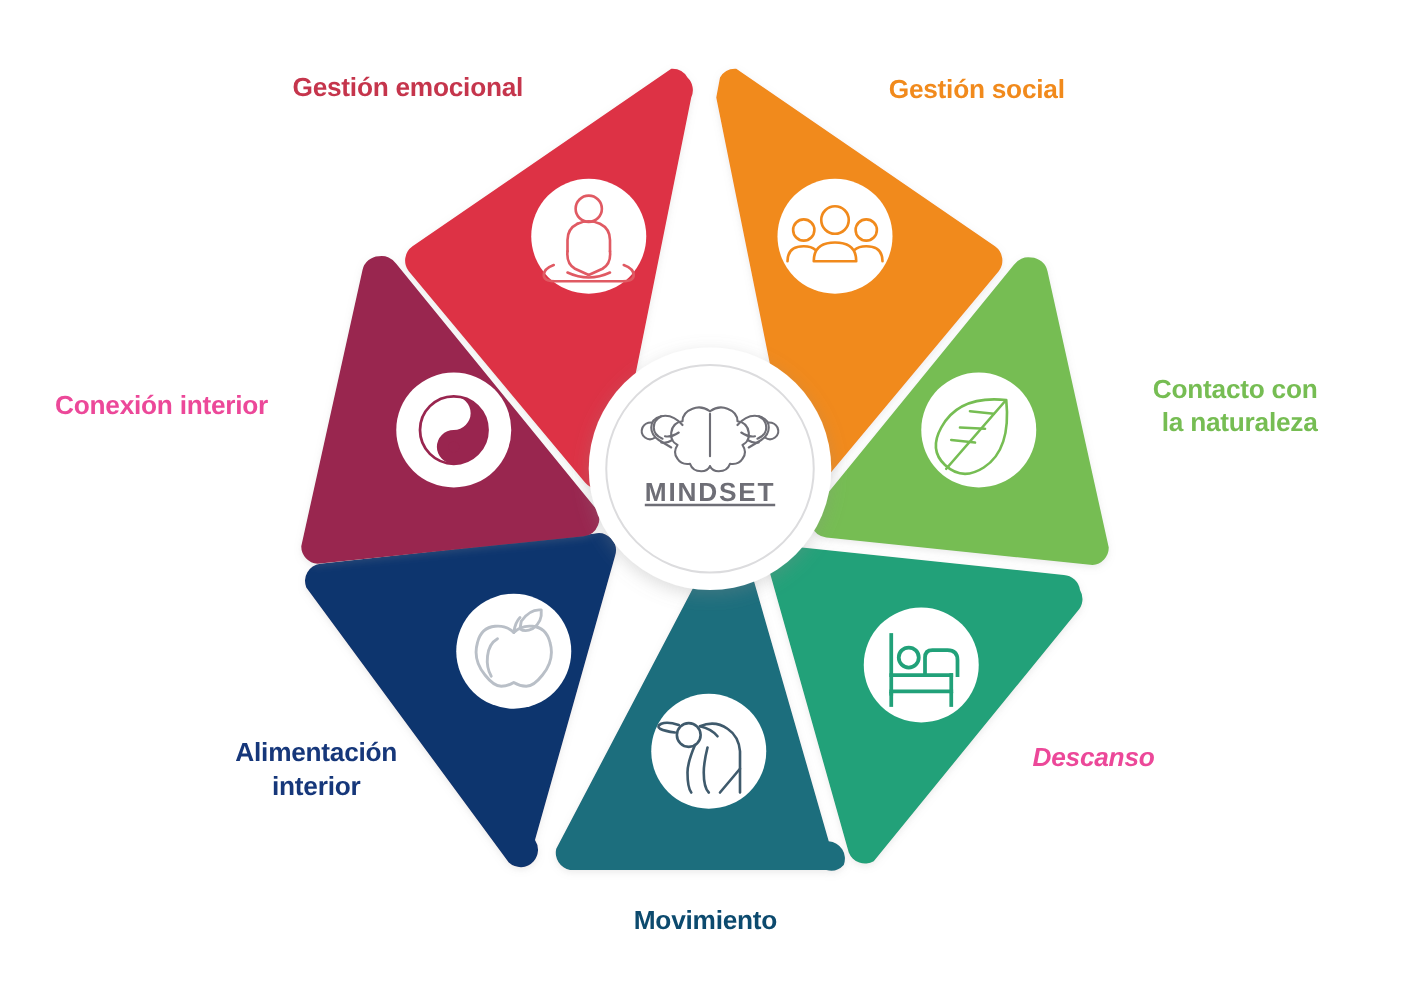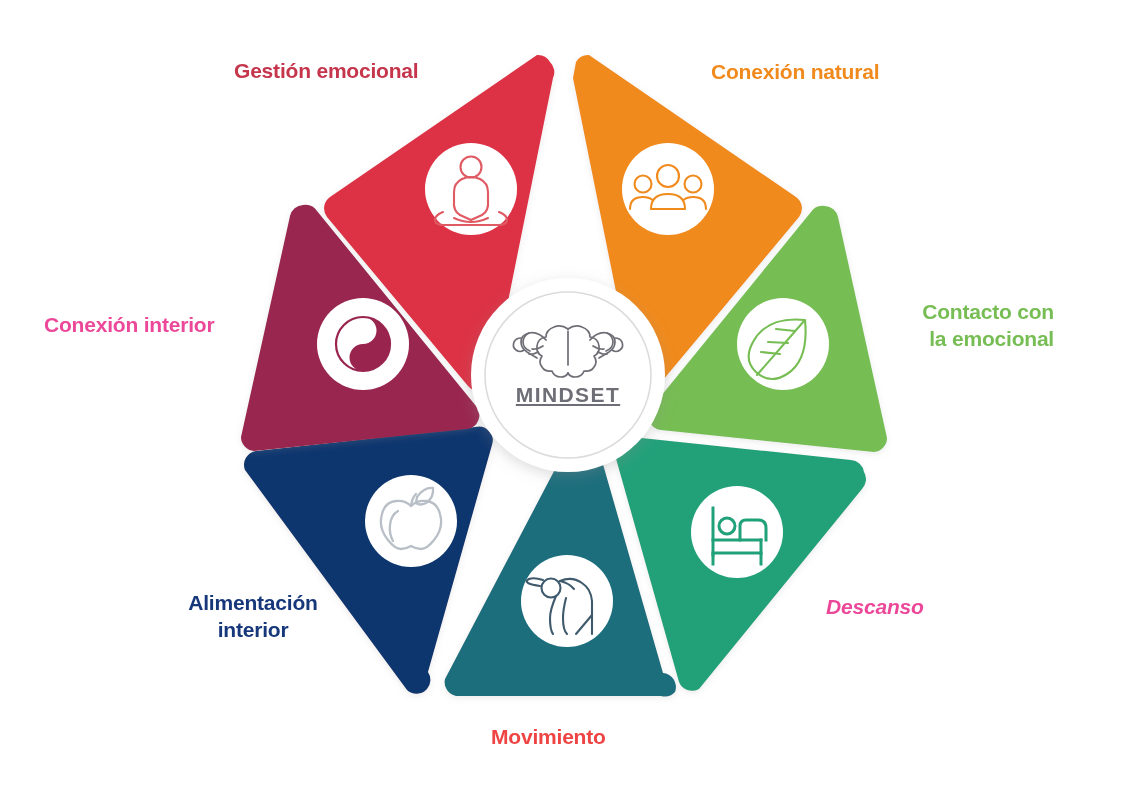--- a/index.html
+++ b/index.html
@@ -25,21 +25,21 @@
     font-size:21px;
     line-height:27px;
     letter-spacing:-0.2px;
     white-space:pre-line;
     user-select:none;
   }
   .lbl-emocional{ left:234px; top:57px;  color:#C5354C; }
   .lbl-social{    left:711px; top:58px;  color:#F18A1C; }
   .lbl-naturaleza{left:791px; top:298px; color:#76BD53; width:263px; text-align:right; }
   .lbl-descanso{  left:826px; top:593px; color:#ec4899;font-style:italic; }
-  .lbl-movimiento{left:491px; top:723px; color:#ef4444; }
+  .lbl-movimiento{left:507px; top:723px; color:#0c4a6e; }
   .lbl-alimentacion{left:118px; top:589px; color:#16377A; width:270px; text-align:center; }
   .lbl-interior{  left:44px;  top:311px; color:#ec4899; }
 
   .hub-text{
     position:absolute;
     left:468px; top:383px;
     width:200px;
     text-align:center;
     font-size:21px;
     font-weight:bold;
@@ -229,24 +229,24 @@
         <path d="M598 352 q5 3 9 2"></path>
         <path d="M593 346 q6 4 11 3"></path>
 
         <path d="M615 338 q5 0 7 4 q2 5 -2 8 q-4 3 -8 0"></path>
       </g>
     </g>
   </svg>
 
   <div class="label lbl-emocional">Gestión emocional</div>
 
-  <div class="label lbl-social">Conexión natural</div>
+  <div class="label lbl-social">Gestión social</div>
 
   <div class="label lbl-naturaleza">Contacto con
-la emocional</div>
+la naturaleza</div>
 
   <div class="label lbl-descanso">Descanso</div>
 
   <div class="label lbl-movimiento">Movimiento</div>
 
   <div class="label lbl-alimentacion">Alimentación
 interior</div>
 
   <div class="label lbl-interior">Conexión interior</div>
 

